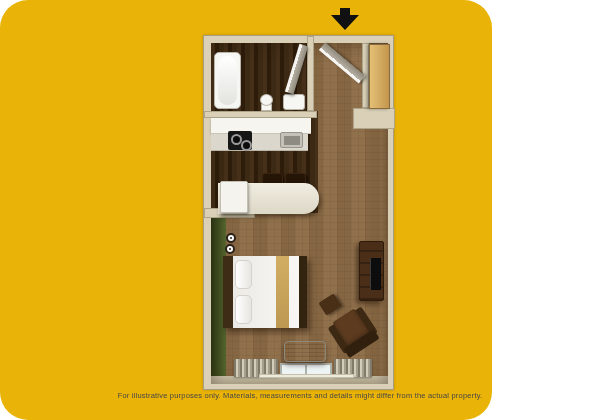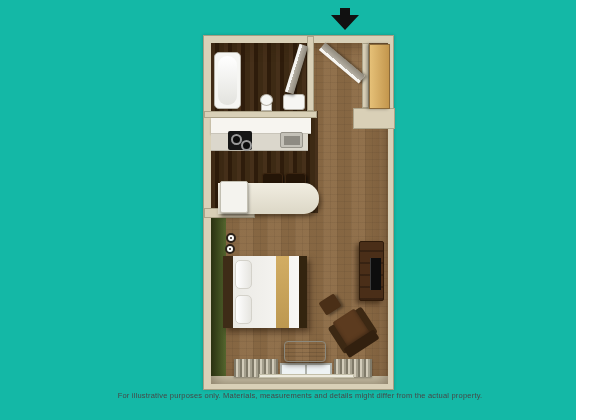--- a/index.html
+++ b/index.html
@@ -1,17 +1,17 @@
 <!DOCTYPE html>
 <html><head>
 <meta charset="utf-8">
 <style>
   html,body{margin:0;padding:0;background:#fff;}
-  #stage{position:relative;width:576px;height:420px;background:#14b8a6;overflow:hidden;
-         font-family:"Liberation Sans",sans-serif;}
+  #stage{position:relative;width:492px;height:420px;background:#eab308;overflow:hidden;
+         font-family:"Liberation Sans",sans-serif;border-radius:28px;}
   .abs{position:absolute;box-sizing:border-box;}
 
   
   #plan{left:203px;top:35px;width:191px;height:355px;background:#d9d0b7;
         border:1px solid #a69d82;box-shadow:0 0 3px rgba(0,0,0,.2);}
   .wall{background:#d9d0b7;box-shadow:0 0 0 1px rgba(120,110,85,.45) inset;}
 
   
   .carpet{background-color:#8d6c46;background-image:
       repeating-linear-gradient(90deg, rgba(0,0,0,.05) 0 1px, transparent 1px 7px),

